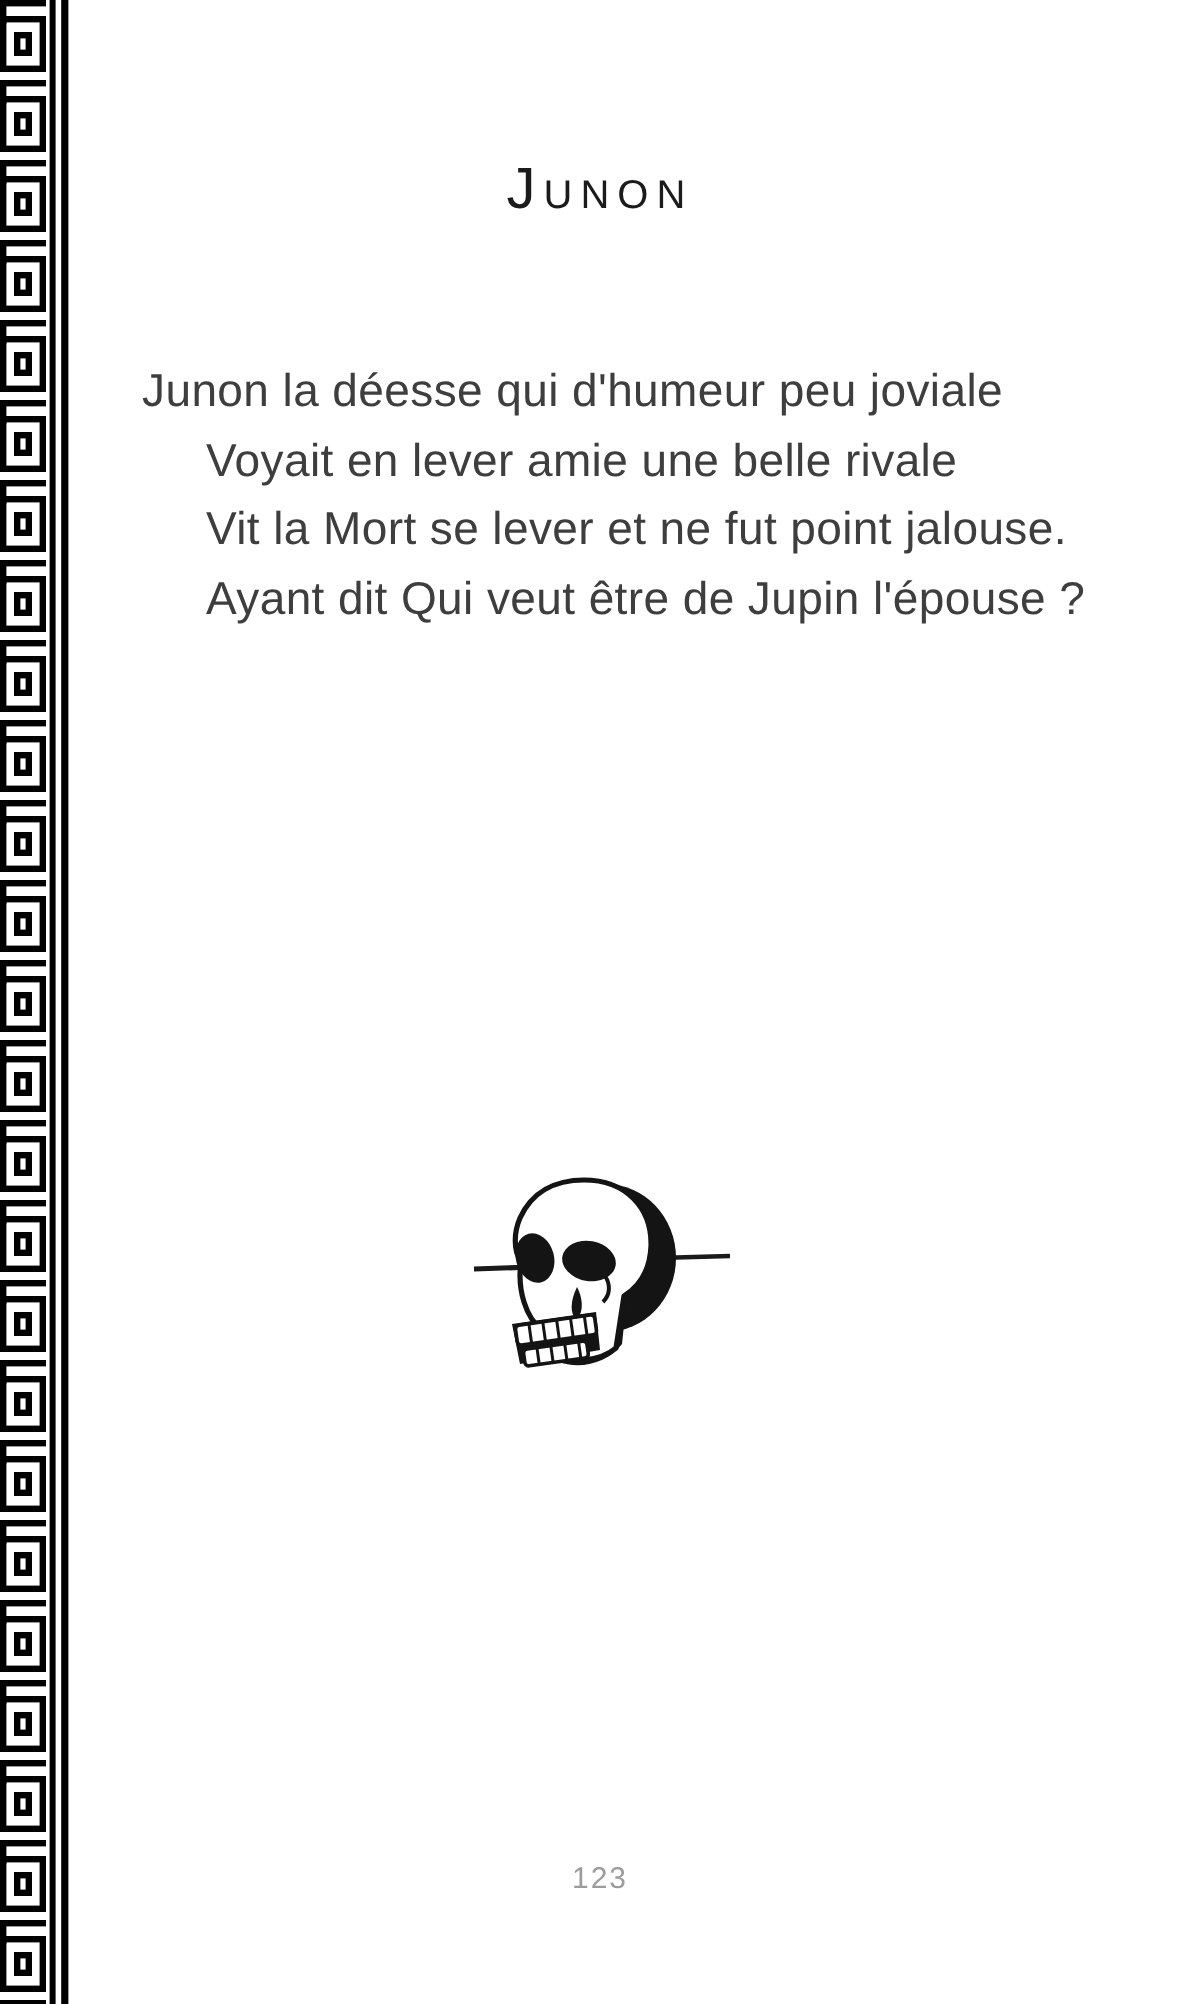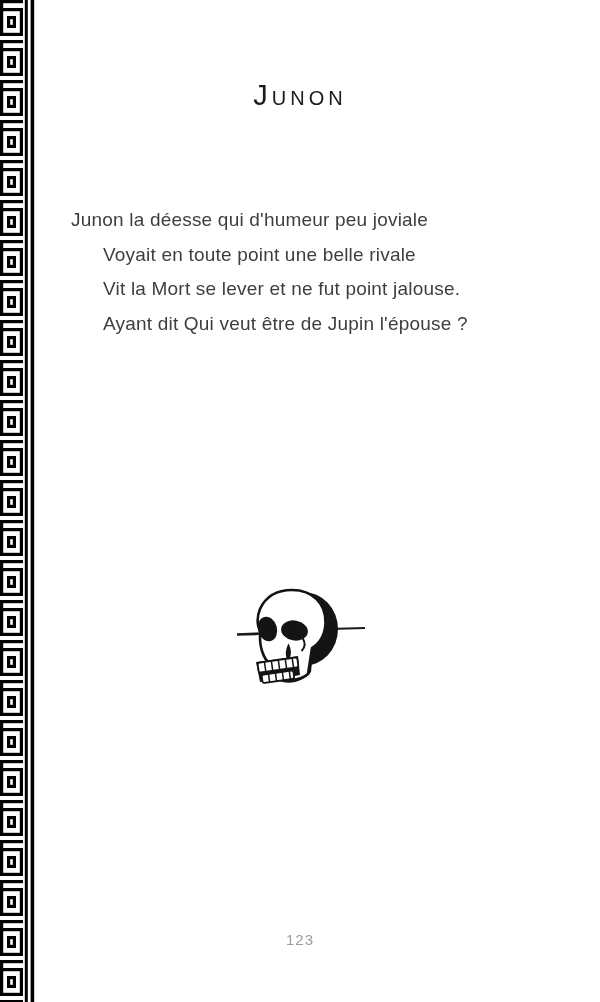--- a/index.html
+++ b/index.html
@@ -11,22 +11,22 @@
   .gk-border { position:absolute; left:0; top:0; width:36px; height:1002px; }
   .title {
     margin:0; padding-top:79px;
     text-align:center;
     font-size:29px; font-weight:400;
     font-variant:small-caps;
     letter-spacing:4px;
     color:#1b1b1b;
   }
   .poem {
-    margin:91px 0 0 71px;
-    font-size:19px; line-height:34.6px;
+    margin:66px 0 0 71px;
+    font-size:23px; line-height:34.6px;
     letter-spacing:0.2px;
     color:#3e3e3e;
   }
   .poem p { margin:0; }
   .poem p.indent { padding-left:32px; }
   .skull { position:absolute; left:236px; top:587px; width:130px; height:101px; }
   .skull svg { display:block; width:100%; height:100%; }
   .pageno {
     position:absolute; left:0; right:0; top:931px;
     text-align:center;
@@ -52,21 +52,21 @@
       <rect x="0" y="0" width="23.2" height="1002" fill="url(#gk)"></rect>
       <rect x="24.8" y="0" width="3" height="1002" fill="#000"></rect>
       <rect x="30.6" y="0" width="3.6" height="1002" fill="#000"></rect>
     </svg>
   </div>
 
   <h1 class="title">Junon</h1>
 
   <div class="poem">
     <p>Junon la déesse qui d'humeur peu joviale</p>
-    <p class="indent">Voyait en toute point une belle rivale</p>
+    <p class="indent">Voyait en lever amie une belle rivale</p>
     <p class="indent">Vit la Mort se lever et ne fut point jalouse.</p>
     <p class="indent">Ayant dit Qui veut être de Jupin l'épouse ?</p>
   </div>
 
   <div class="skull">
     <svg viewBox="0 0 130 101" xmlns="http://www.w3.org/2000/svg">
 
       <line x1="1" y1="47.5" x2="30" y2="46.5" stroke="#1a1a1a" stroke-width="2.6"></line>
       <line x1="93" y1="42" x2="129" y2="41" stroke="#1a1a1a" stroke-width="2.2"></line>
 

